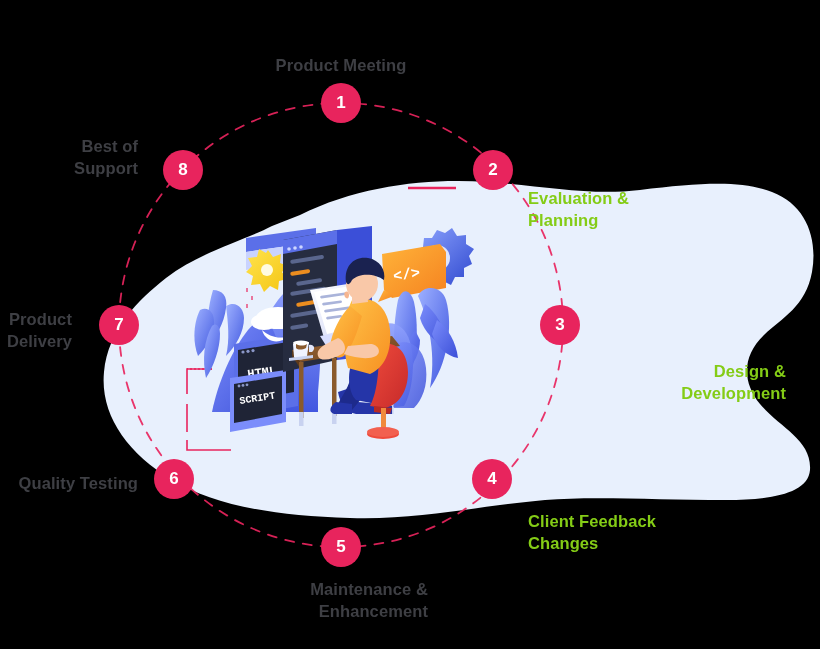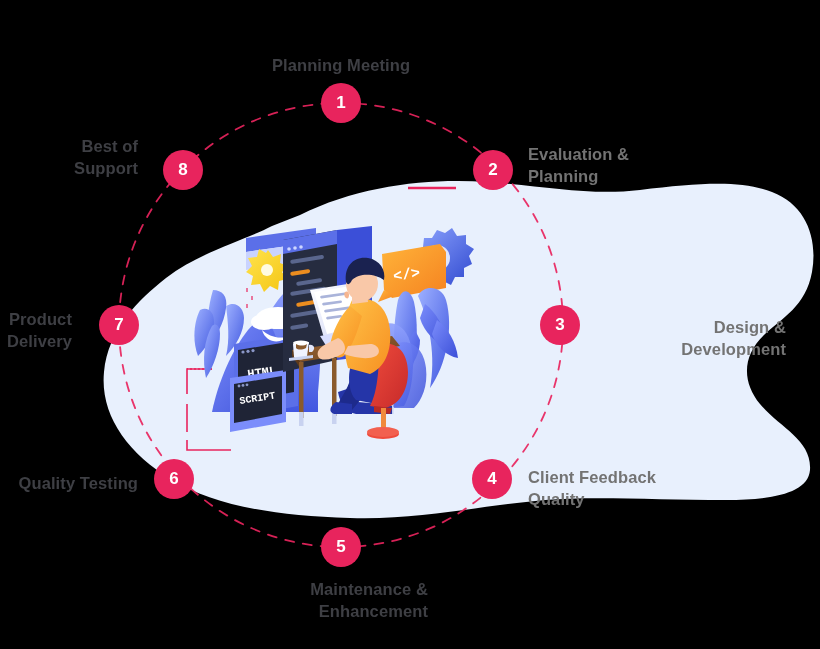--- a/index.html
+++ b/index.html
@@ -1,20 +1,20 @@
 <!DOCTYPE html>
 <html><head>
 <meta charset="utf-8">
 <style>
   html,body{margin:0;padding:0;background:#000;}
   body{width:820px;height:649px;overflow:hidden;font-family:"Liberation Sans",sans-serif;}
   #stage{position:relative;width:820px;height:649px;background:#000;}
   #stage svg.layer{position:absolute;left:0;top:0;width:820px;height:649px;}
   .label{position:absolute;color:#3e3f44;font-size:16.5px;font-weight:700;line-height:1.35;letter-spacing:.1px;white-space:pre-line;}
-  .label.on-blob{color:#737373;font-weight:600;}
+  .label.on-blob{color:#84cc16;font-weight:600;margin-top:44px;}
   .node{position:absolute;width:40px;height:40px;border-radius:50%;background:#e8245d;
         display:flex;align-items:center;justify-content:center;color:#fff;font-size:17px;font-weight:700;}
   .t-c{text-align:center;}
   .t-r{text-align:right;}
   .t-l{text-align:left;}
 </style>
 </head>
 <body>
 
 <div id="stage">
@@ -255,36 +255,36 @@
 
     <g>
       <path fill="url(#gLeaf)" d="M212 326 C204 340,202 360,206 378 C214 366,220 348,220 334 C220 326,216 322,212 326 Z"></path>
     </g>
   </svg>
 
   <div id="nodes-layer">
       <div class="node" style="left: 321px; top: 83px; background: rgb(232, 36, 93);">
         <span>1</span>
       </div>
-      <div class="label t-c" style="left: 271px; top: 54px; width: 140px;">Planning Meeting</div>
+      <div class="label t-c" style="left: 271px; top: 54px; width: 140px;">Product Meeting</div>
       <div class="node" style="left: 473px; top: 150px; background: rgb(232, 36, 93);">
         <span>2</span>
       </div>
       <div class="label t-l on-blob" style="left: 528px; top: 143px; width: 175px;">Evaluation &amp;
 Planning</div>
       <div class="node" style="left: 540px; top: 305px; background: rgb(232, 36, 93);">
         <span>3</span>
       </div>
       <div class="label t-l on-blob" style="left: 596px; top: 316px; width: 190px; text-align: right;">Design &amp;
 Development</div>
       <div class="node" style="left: 472px; top: 459px; background: rgb(232, 36, 93);">
         <span>4</span>
       </div>
       <div class="label t-l on-blob" style="left: 528px; top: 466px; width: 185px;">Client Feedback
-Quality</div>
+Changes</div>
       <div class="node" style="left: 321px; top: 527px; background: rgb(232, 36, 93);">
         <span>5</span>
       </div>
       <div class="label t-c" style="left: 256px; top: 578px; width: 172px; text-align: right;">Maintenance &amp;
 Enhancement</div>
       <div class="node" style="left: 154px; top: 459px; background: rgb(232, 36, 93);">
         <span>6</span>
       </div>
       <div class="label t-r" style="left: -12px; top: 472px; width: 150px;">Quality Testing</div>
       <div class="node" style="left: 99px; top: 305px; background: rgb(232, 36, 93);">

